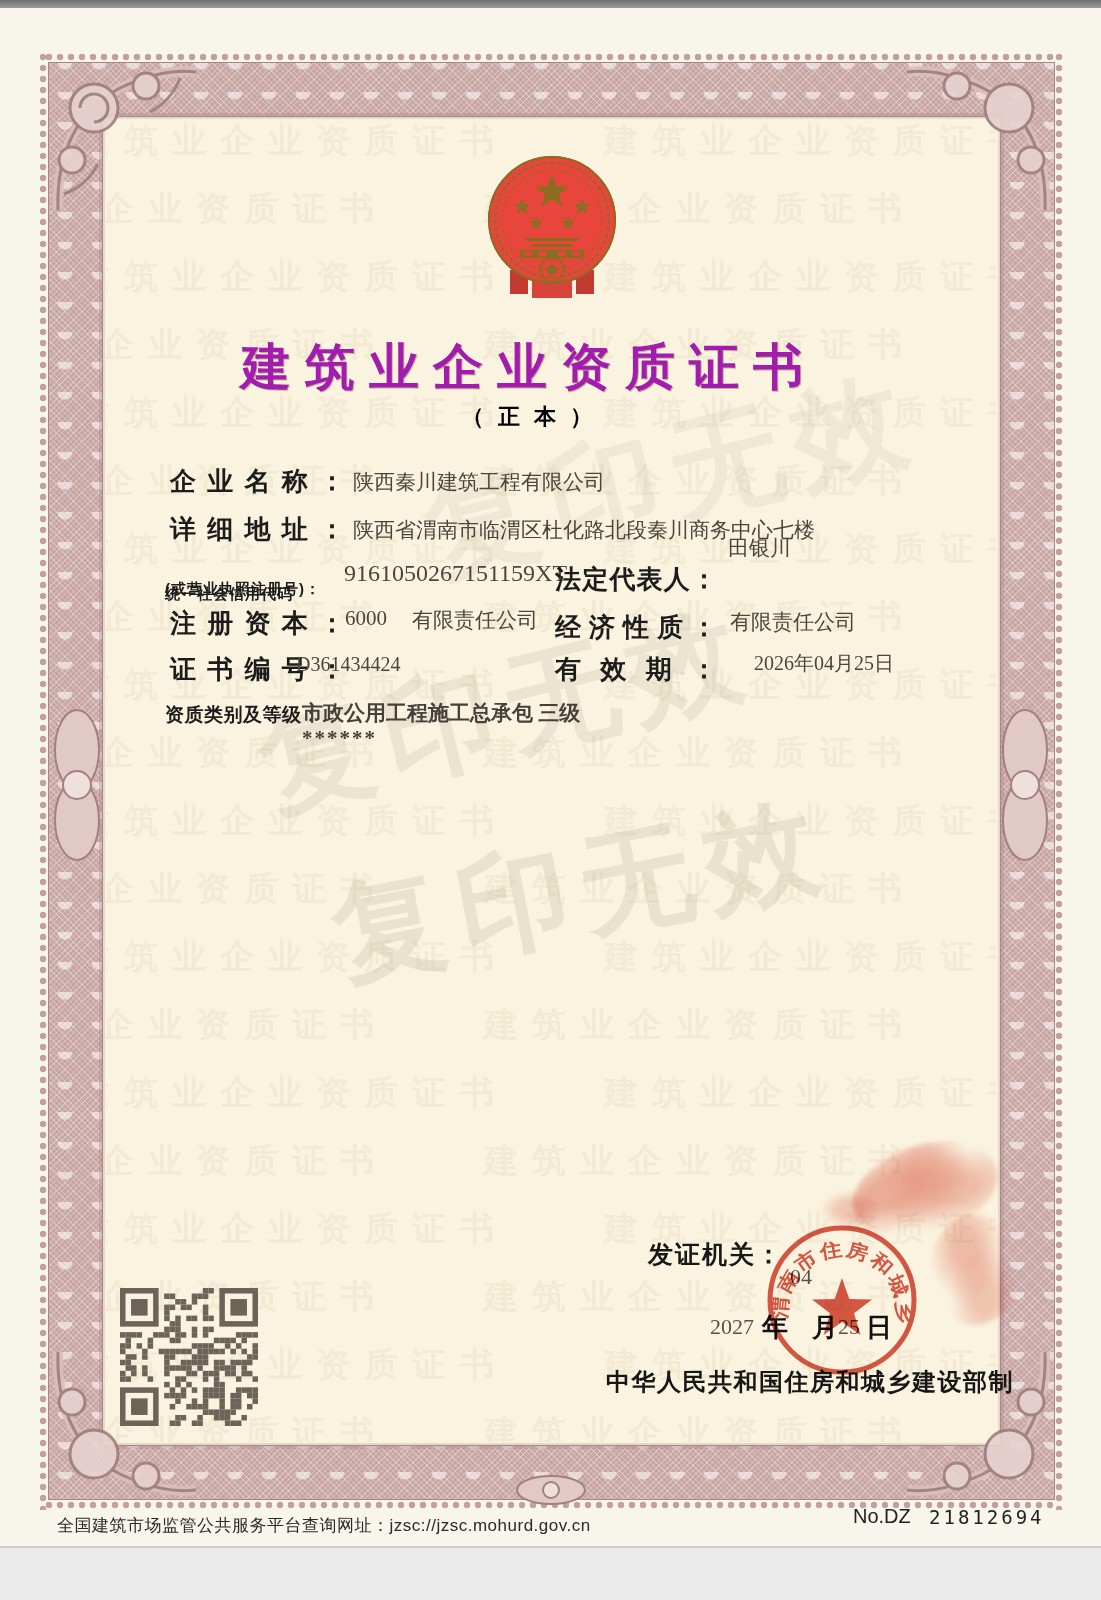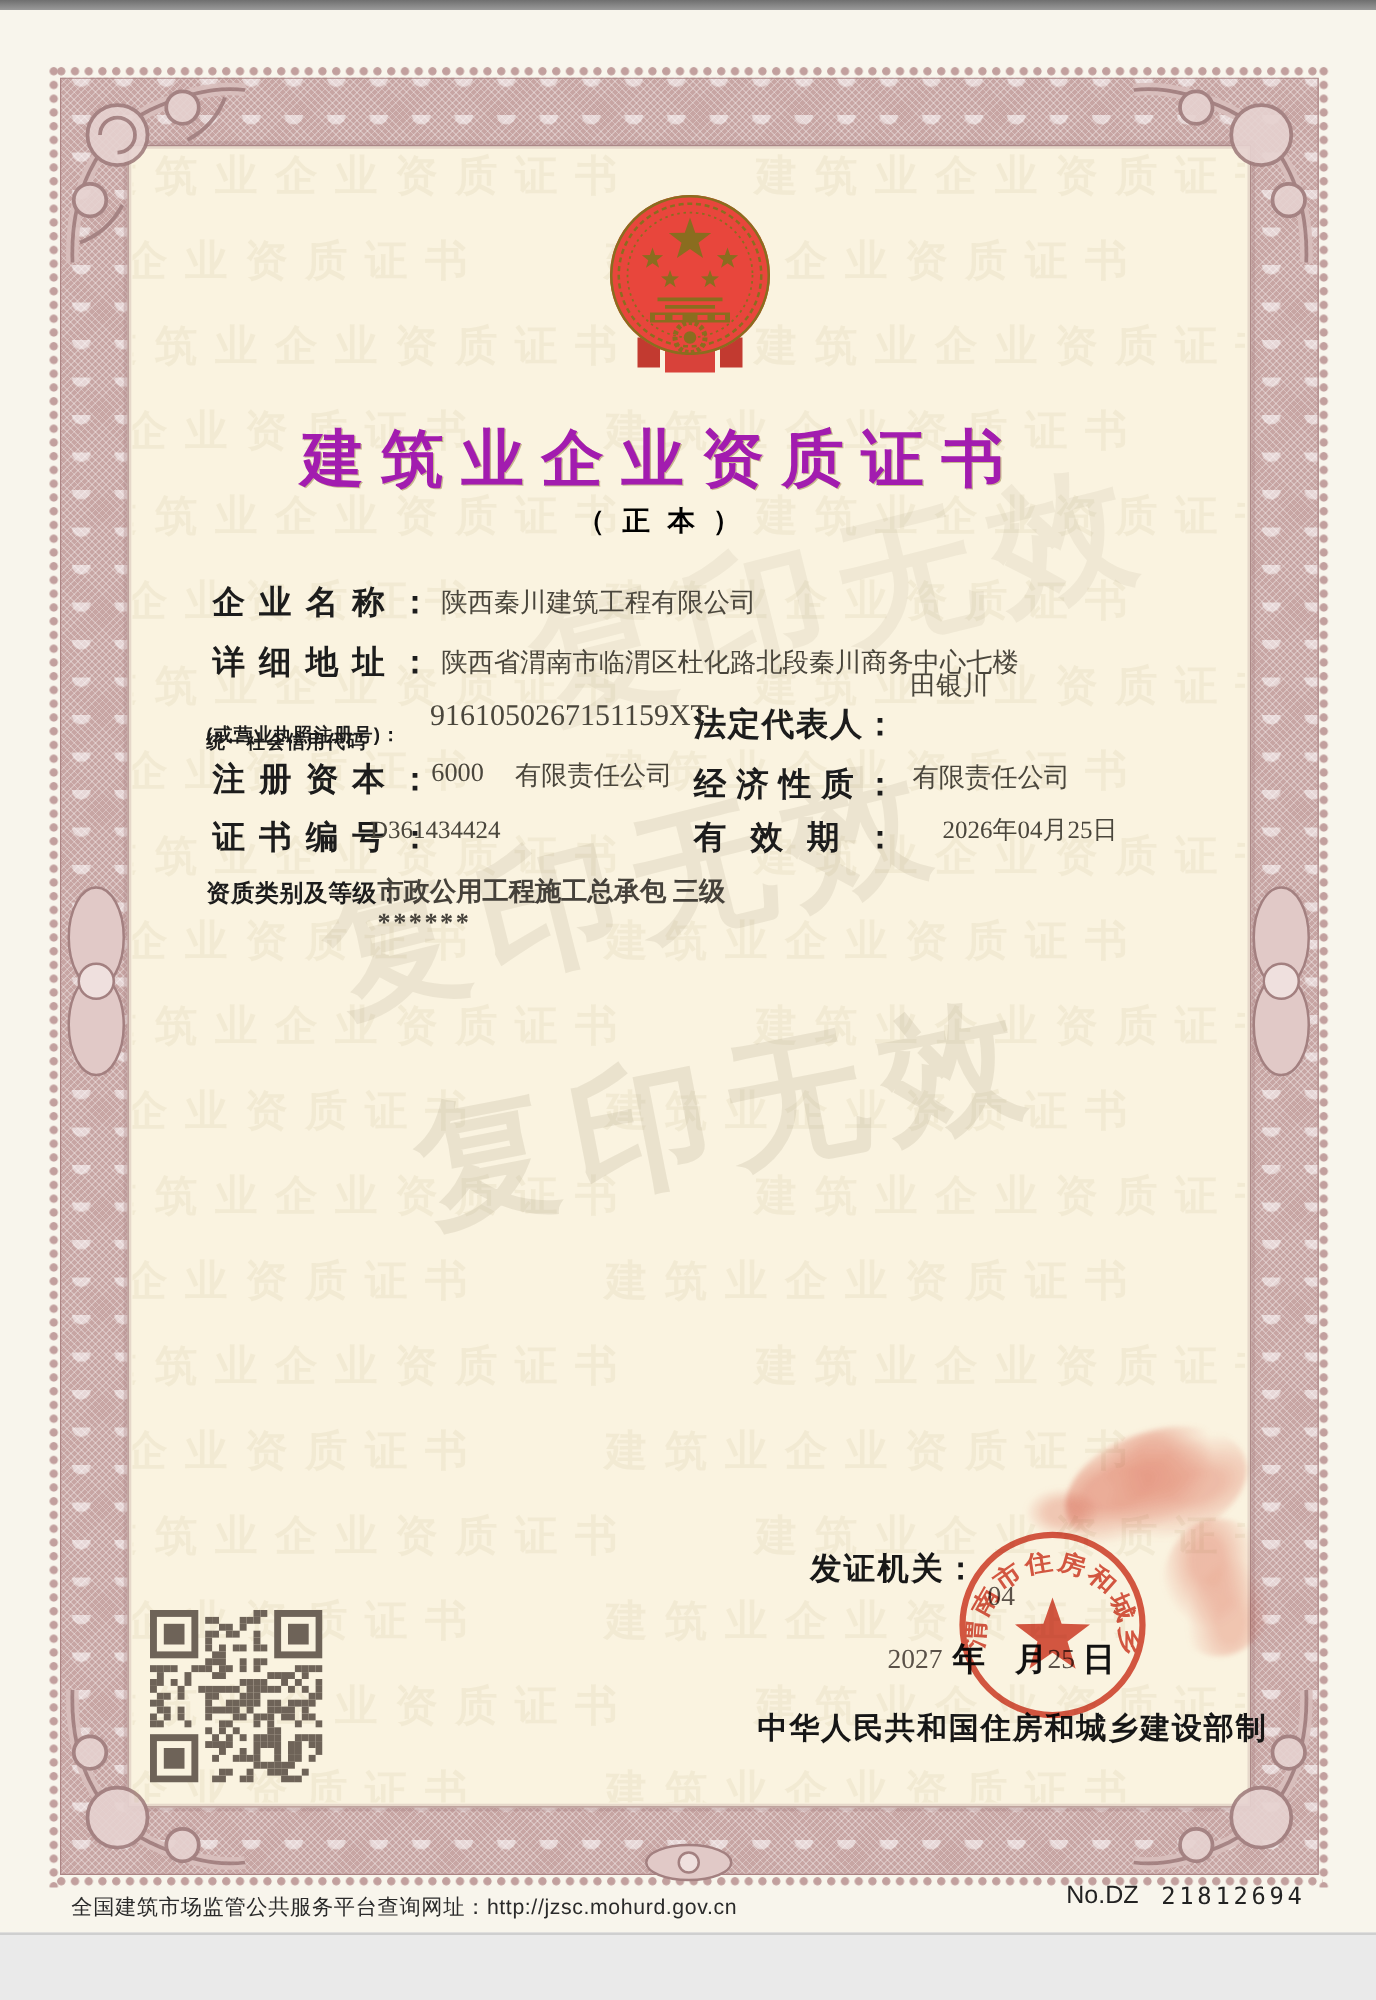--- a/index.html
+++ b/index.html
@@ -516,15 +516,15 @@
     <rect x="5.52" y="5.52" width="27.599999999999998" height="27.599999999999998" fill="#faf3e0"></rect>
     <rect x="11.04" y="11.04" width="16.56" height="16.56" fill="#6e6358"></rect>
     <rect x="99.35999999999999" y="0" width="38.64" height="38.64" fill="#6e6358"></rect>
     <rect x="104.88" y="5.52" width="27.599999999999998" height="27.599999999999998" fill="#faf3e0"></rect>
     <rect x="110.39999999999999" y="11.04" width="16.56" height="16.56" fill="#6e6358"></rect>
     <rect x="0" y="99.35999999999999" width="38.64" height="38.64" fill="#6e6358"></rect>
     <rect x="5.52" y="104.88" width="27.599999999999998" height="27.599999999999998" fill="#faf3e0"></rect>
     <rect x="11.04" y="110.39999999999999" width="16.56" height="16.56" fill="#6e6358"></rect>
   </svg>
 
-<div class="abs footer-query" style="left:57px;top:1514px">全国建筑市场监管公共服务平台查询网址：http://jzsc.mohurd.gov.cn</div>
+<div class="abs footer-query" style="left:57px;top:1514px">全国建筑市场监管公共服务平台查询网址：jzsc://jzsc.mohurd.gov.cn</div>
 <div class="abs serial-prefix" style="left:853px;top:1505px">No.DZ</div>
 <div class="abs serial-number" style="left:929px;top:1506px">21812694</div>
 
 </body></html>

